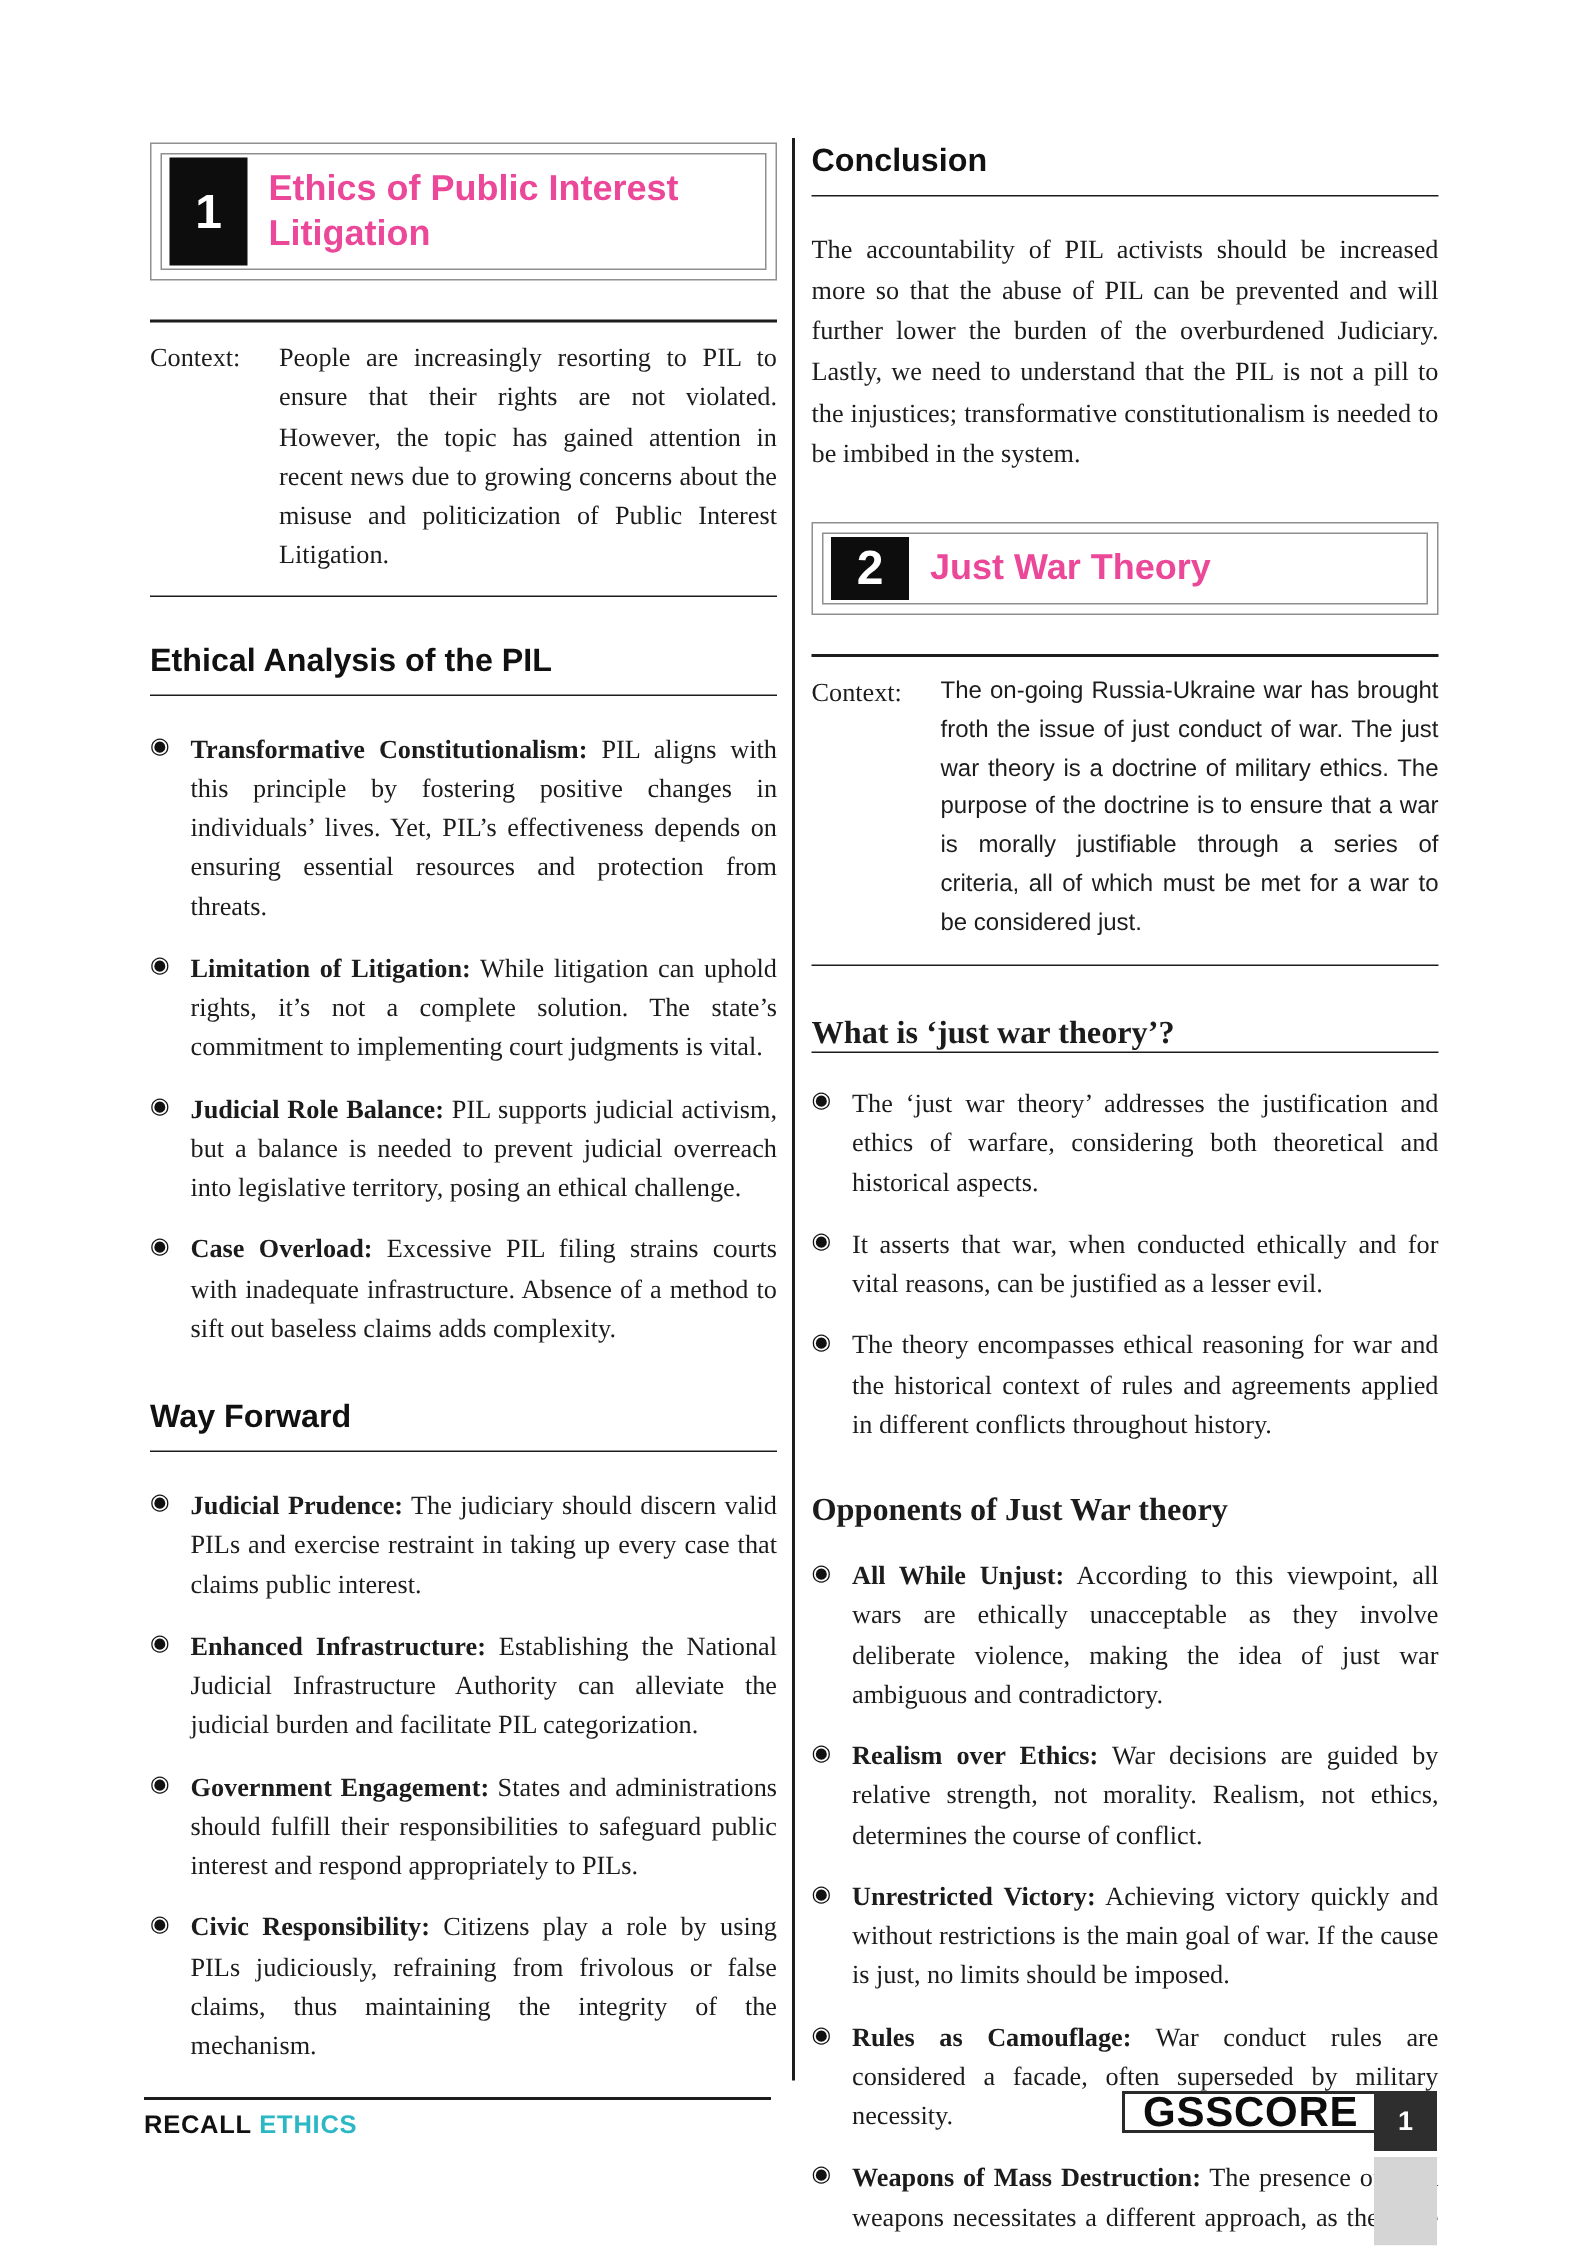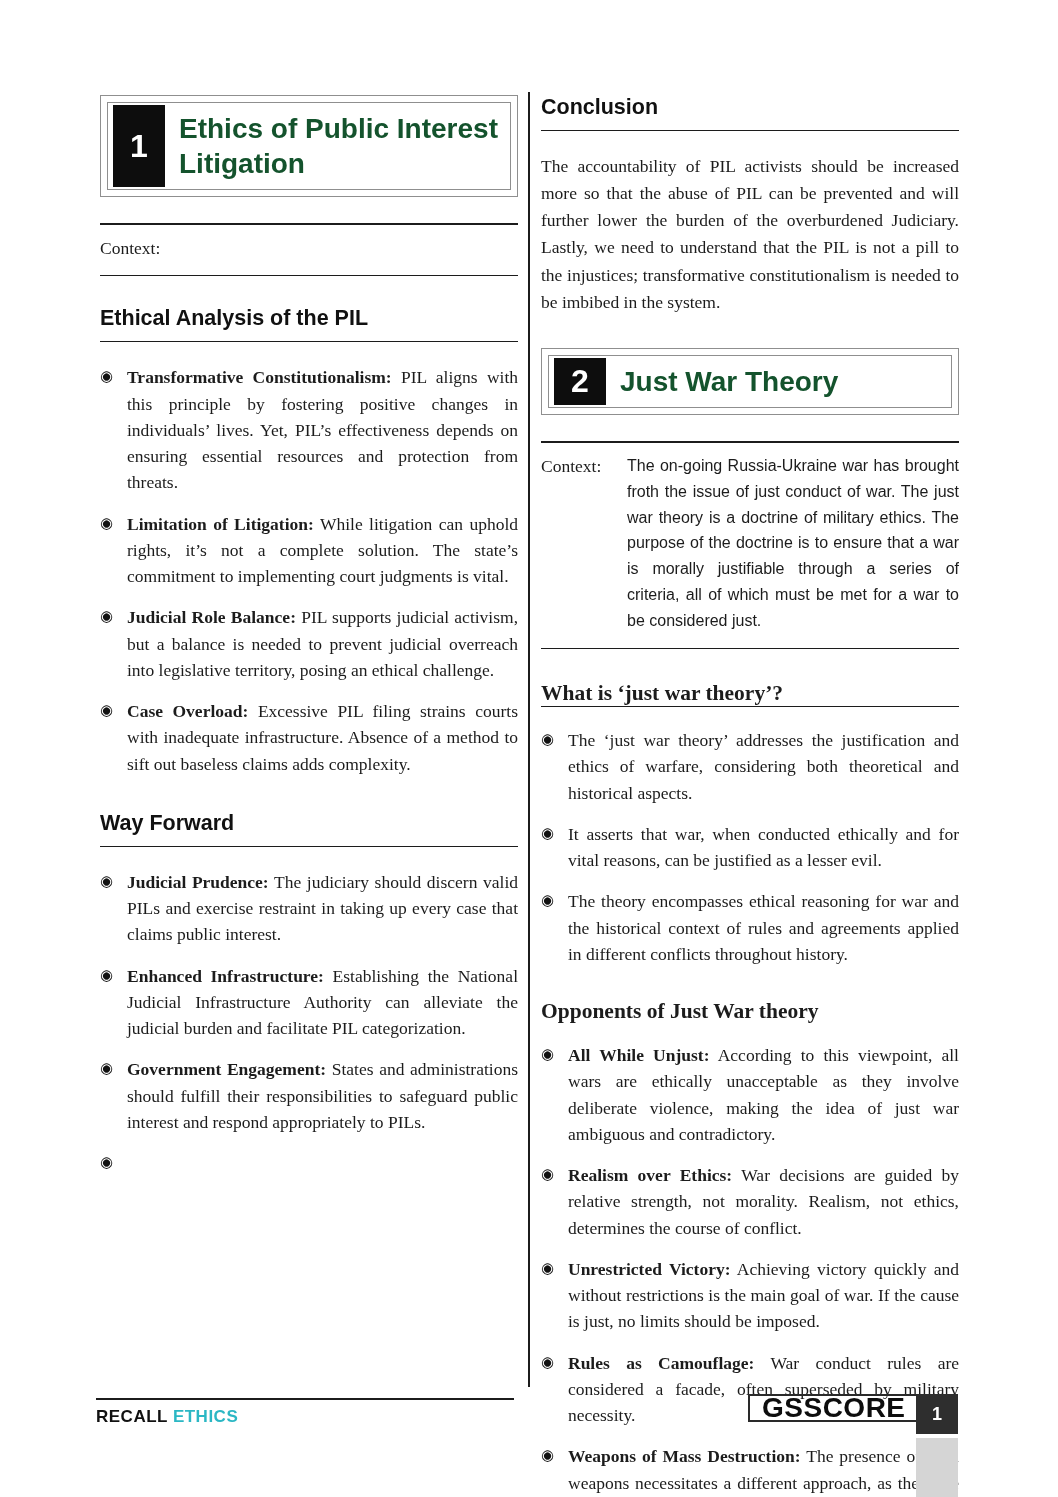--- a/index.html
+++ b/index.html
@@ -15,21 +15,21 @@
 
   
   .chapter-frame { border:1px solid #8f8f8f; padding:6px; margin-bottom:26px; background:#fff; }
   .chapter-inner { border:1px solid #8f8f8f; display:flex; align-items:center; gap:14px; padding:8px 10px 8px 0; }
   .chapter-num {
     flex:none; width:52px; align-self:stretch; margin:-6px 0 -6px 5px;
     background:#0d0d0d; color:#fff; display:flex; align-items:center; justify-content:center;
     font-family:"Liberation Sans", sans-serif; font-weight:700; font-size:32px;
   }
   .chapter-title {
-    font-family:"Liberation Sans", sans-serif; font-weight:700; font-size:28px; line-height:1.25; color:#14532d;
+    font-family:"Liberation Sans", sans-serif; font-weight:700; font-size:24px; line-height:1.25; color:#ec4899;
   }
 
   
   .context {
     border-top:2px solid #1c1c1c; border-bottom:1.5px solid #1c1c1c;
     padding:10px 0 14px; display:flex; margin-bottom:30px;
   }
   .context-label { font-weight:400; width:86px; flex:none; font-size:17.5px; line-height:1.5; }
   .context-body { flex:1; text-align:justify; font-size:17.5px; line-height:1.5; }
   .context-body.sans { font-family:"Liberation Sans", sans-serif; font-size:16px; line-height:1.62; }
@@ -79,20 +79,21 @@
 
   <div class="chapter-frame">
     <div class="chapter-inner">
       <div class="chapter-num">1</div>
       <div class="chapter-title">Ethics of Public Interest Litigation</div>
     </div>
   </div>
 
   <div class="context">
     <div class="context-label">Context:</div>
+    <div class="context-body">People are increasingly resorting to PIL to ensure that their rights are not violated. However, the topic has gained attention in recent news due to growing concerns about the misuse and politicization of Public Interest Litigation.</div>
   </div>
 
   <div class="h-sans first">Ethical Analysis of the PIL</div>
 
   <ul class="blist">
     <li>
       <span class="bullet">◉</span>
       <span><b>Transformative Constitutionalism:</b> <span>PIL aligns with this principle by fostering positive changes in individuals’ lives. Yet, PIL’s effectiveness depends on ensuring essential resources and protection from threats.</span></span>
     </li>
     <li>
@@ -119,20 +120,21 @@
     <li>
       <span class="bullet">◉</span>
       <span><b>Enhanced Infrastructure:</b> <span>Establishing the National Judicial Infrastructure Authority can alleviate the judicial burden and facilitate PIL categorization.</span></span>
     </li>
     <li>
       <span class="bullet">◉</span>
       <span><b>Government Engagement:</b> <span>States and administrations should fulfill their responsibilities to safeguard public interest and respond appropriately to PILs.</span></span>
     </li>
     <li>
       <span class="bullet">◉</span>
+      <span><b>Civic Responsibility:</b> <span>Citizens play a role by using PILs judiciously, refraining from frivolous or false claims, thus maintaining the integrity of the mechanism.</span></span>
     </li>
   </ul>
 
 </div>
 
 <div class="col col-right">
 
   <div class="h-sans first">Conclusion</div>
   <div class="para">The accountability of PIL activists should be increased more so that the abuse of PIL can be prevented and will further lower the burden of the overburdened Judiciary. Lastly, we need to understand that the PIL is not a pill to the injustices; transformative constitutionalism is needed to be imbibed in the system.</div>
 

